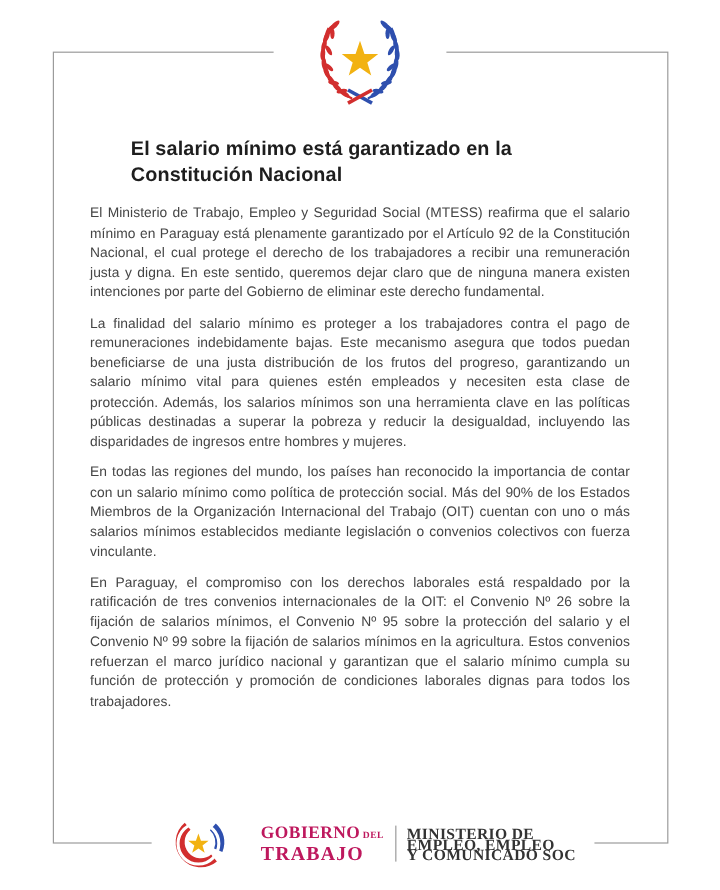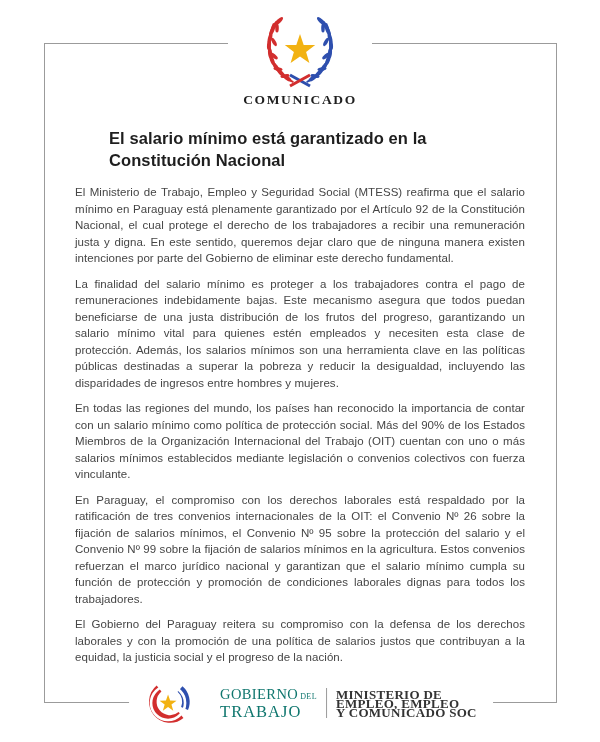--- a/index.html
+++ b/index.html
@@ -31,21 +31,21 @@
     margin:21px auto 13px;max-width:382px;text-align:left;
     font-weight:bold;font-size:16.5px;line-height:21.5px;color:#1e1e1e;
     letter-spacing:0.1px;
   }
   .paragraphs p{
     margin:0 12px 9px;text-align:justify;font-size:11.5px;line-height:16.5px;
     color:#454545;letter-spacing:0.05px;
   }
   .paragraphs p:last-child{margin-bottom:0;}
   .gov-name{
-    font-family:"Liberation Serif",serif;font-weight:normal;color:#0f766e;
+    font-family:"Liberation Serif",serif;font-weight:bold;color:#be185d;
     line-height:1;white-space:nowrap;margin-left:20px;
   }
   .gov-name .top{font-size:14.5px;letter-spacing:0.4px;}
   .gov-name .del{font-size:8px;letter-spacing:0.4px;margin-left:2px;}
   .gov-name .bottom{font-size:16.5px;letter-spacing:1px;margin-top:2px;}
   .footer-divider{width:1px;height:30px;background:#9b9b9b;}
   .ministry{
     font-family:"Liberation Serif",serif;font-weight:bold;font-size:13px;
     line-height:9px;letter-spacing:0.3px;color:#333333;white-space:nowrap;
   }
@@ -97,28 +97,26 @@
       <ellipse cx="72" cy="42" rx="4.6" ry="1.8" transform="rotate(-40 72 42)"></ellipse>
       <ellipse cx="72" cy="28" rx="4.6" ry="1.8" transform="rotate(-60 72 28)"></ellipse>
       <ellipse cx="69" cy="14" rx="4.6" ry="1.8" transform="rotate(-90 69 14)"></ellipse>
     </g>
 
     <path fill="#f2b212" d="M46,20 L49.7,30.9 L61.2,31.1 L52.1,38 L55.4,49 L46,42.4 L36.6,49 L39.9,38 L30.8,31.1 L42.3,30.9 Z"></path>
   </svg>
 </div>
 
 <div class="content">
-  <div class="kicker">COMUNICADO</div>
   <div class="doc-title">El salario mínimo está garantizado en la Constitución Nacional</div>
   <div class="paragraphs">
     <p>El Ministerio de Trabajo, Empleo y Seguridad Social (MTESS) reafirma que el salario mínimo en Paraguay está plenamente garantizado por el Artículo 92 de la Constitución Nacional, el cual protege el derecho de los trabajadores a recibir una remuneración justa y digna. En este sentido, queremos dejar claro que de ninguna manera existen intenciones por parte del Gobierno de eliminar este derecho fundamental.</p>
     <p>La finalidad del salario mínimo es proteger a los trabajadores contra el pago de remuneraciones indebidamente bajas. Este mecanismo asegura que todos puedan beneficiarse de una justa distribución de los frutos del progreso, garantizando un salario mínimo vital para quienes estén empleados y necesiten esta clase de protección. Además, los salarios mínimos son una herramienta clave en las políticas públicas destinadas a superar la pobreza y reducir la desigualdad, incluyendo las disparidades de ingresos entre hombres y mujeres.</p>
     <p>En todas las regiones del mundo, los países han reconocido la importancia de contar con un salario mínimo como política de protección social. Más del 90% de los Estados Miembros de la Organización Internacional del Trabajo (OIT) cuentan con uno o más salarios mínimos establecidos mediante legislación o convenios colectivos con fuerza vinculante.</p>
     <p>En Paraguay, el compromiso con los derechos laborales está respaldado por la ratificación de tres convenios internacionales de la OIT: el Convenio Nº 26 sobre la fijación de salarios mínimos, el Convenio Nº 95 sobre la protección del salario y el Convenio Nº 99 sobre la fijación de salarios mínimos en la agricultura. Estos convenios refuerzan el marco jurídico nacional y garantizan que el salario mínimo cumpla su función de protección y promoción de condiciones laborales dignas para todos los trabajadores.</p>
-    <p>El Gobierno del Paraguay reitera su compromiso con la defensa de los derechos laborales y con la promoción de una política de salarios justos que contribuyan a la equidad, la justicia social y el progreso de la nación.</p>
   </div>
 </div>
 
 <div class="footer-logo">
   <svg width="46" height="46" viewBox="0 0 46 46">
     <path d="M14,8.5 A17,17 0 1 0 36,35" stroke="#d22e2e" stroke-width="7.5" fill="none"></path>
     <path d="M35,9 A17,17 0 0 1 39.5,28.5" stroke="#2e4fae" stroke-width="7.5" fill="none"></path>
     <circle cx="23" cy="23" r="17" stroke="#ffffff" stroke-width="2.6" fill="none"></circle>
     <circle cx="23" cy="23" r="9.5" fill="#ffffff"></circle>
     <path fill="#f2b212" d="M23,14.5 L25.1,20.6 L31.5,20.7 L26.4,24.6 L28.2,30.7 L23,27 L17.8,30.7 L19.6,24.6 L14.5,20.7 L20.9,20.6 Z"></path>

